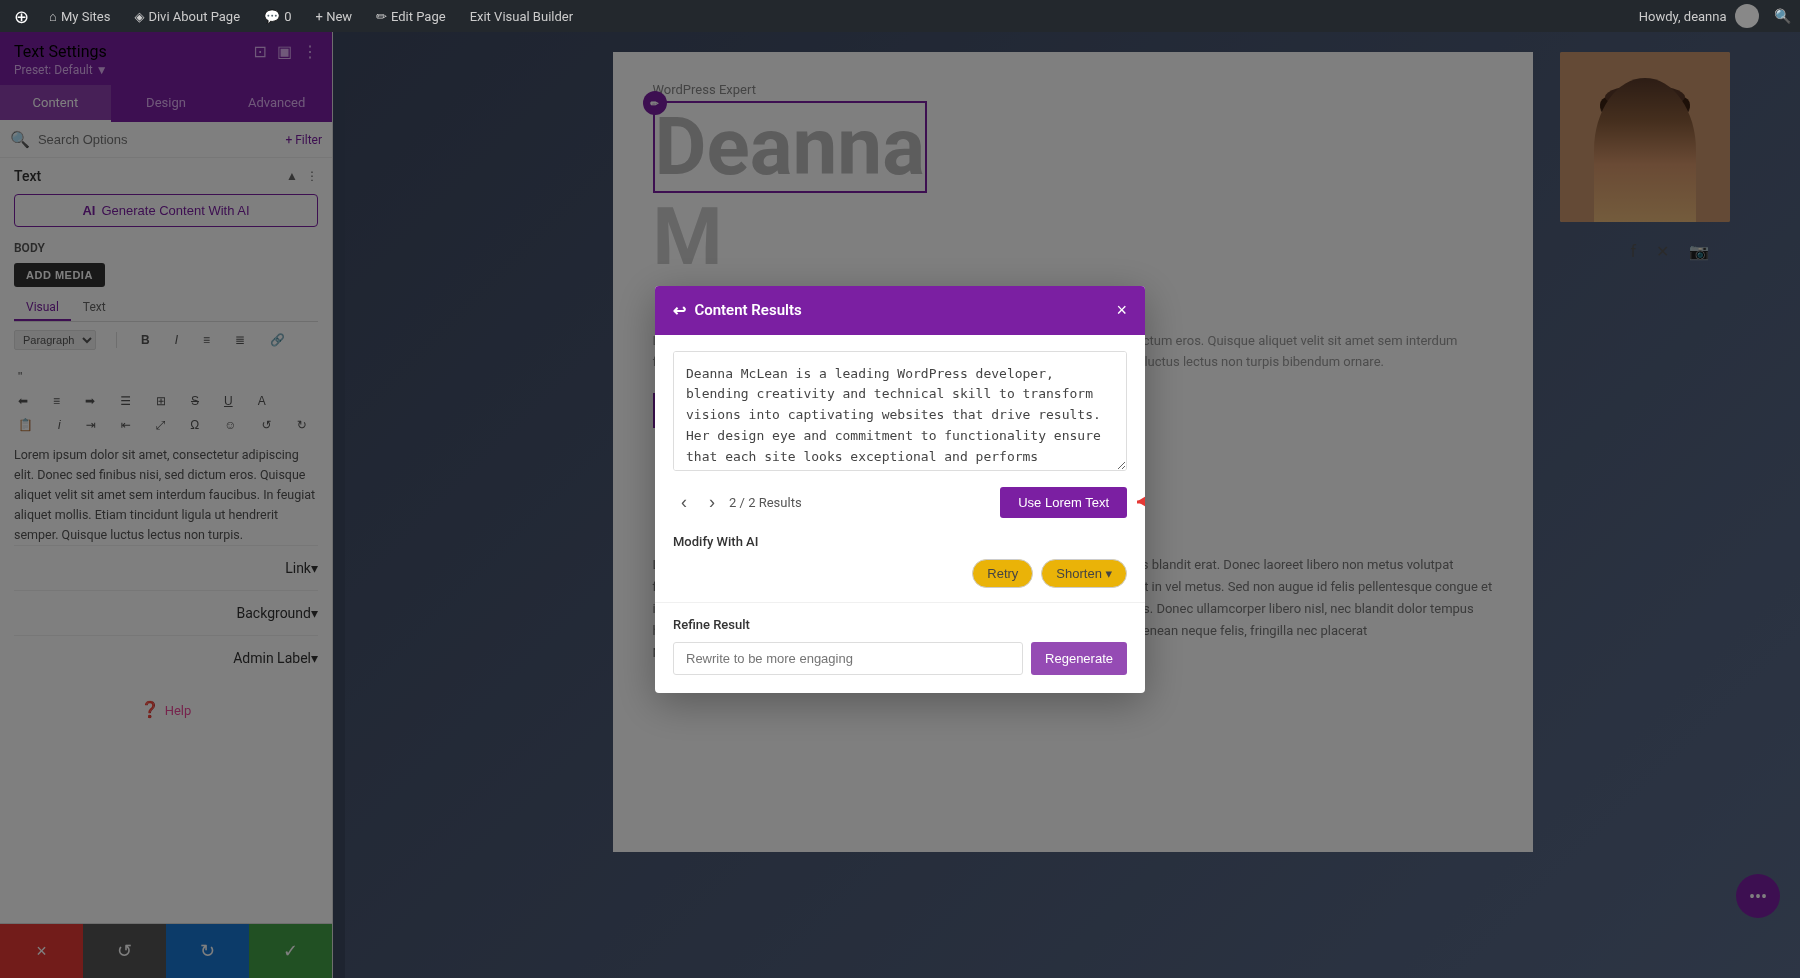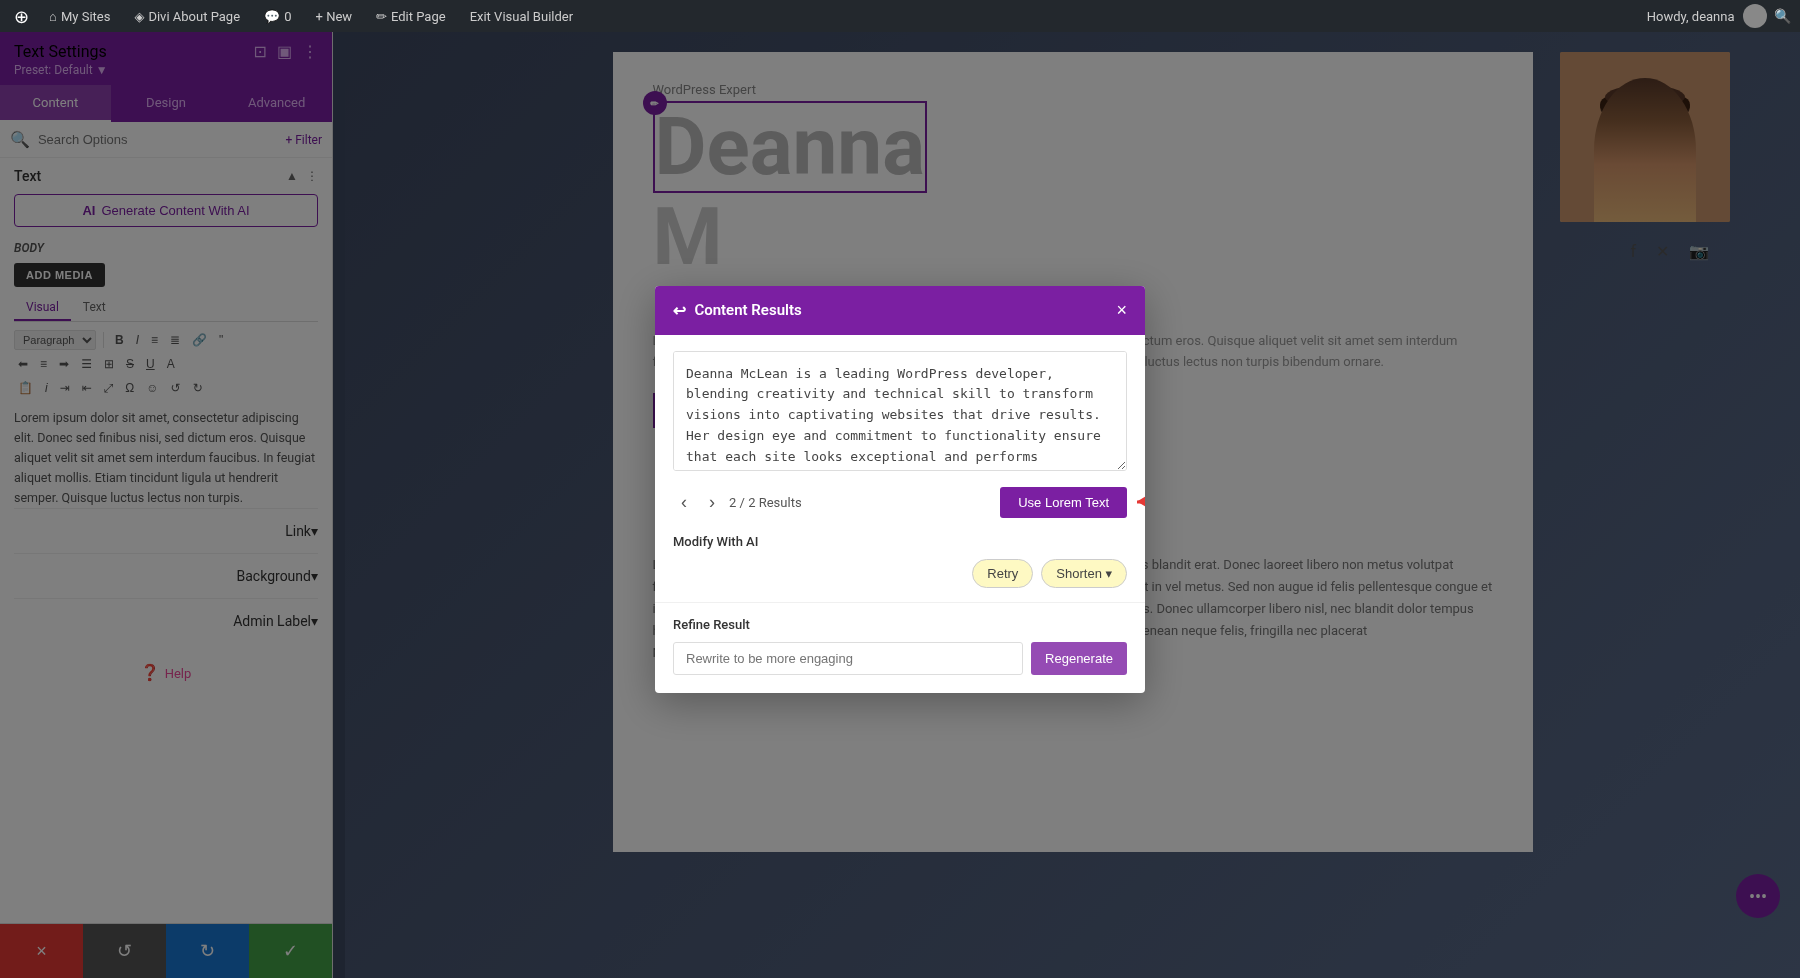--- a/index.html
+++ b/index.html
@@ -7,21 +7,21 @@
 
     
     #topbar {
       display: flex; align-items: center; background: #23282d; height: 32px;
       padding: 0 8px; gap: 4px; position: fixed; top: 0; left: 0; right: 0; z-index: 1000;
     }
     .topbar-wp-icon { color: #fff; font-size: 18px; padding: 0 6px; }
     .topbar-item { color: #ccc; font-size: 13px; padding: 0 10px; cursor: pointer; display: flex; align-items: center; gap: 4px; height: 100%; }
     .topbar-new { color: #ccc; font-size: 13px; padding: 0 10px; display: flex; align-items: center; gap: 3px; cursor: pointer; }
     .topbar-right { margin-left: auto; display: flex; align-items: center; gap: 8px; }
-    .topbar-right span { color: #ccc; font-size: 13px; }
+    .topbar-right span { color: #ccc; font-size: 13px; margin-left: 8px; }
     .topbar-avatar { width: 24px; height: 24px; background: #888; border-radius: 50%; display: inline-block; }
 
     
     #left-panel {
       position: fixed; top: 32px; left: 0; width: 333px; height: calc(100vh - 32px);
       background: #fff; display: flex; flex-direction: column; z-index: 100; border-right: 1px solid #ddd;
     }
     #panel-header {
       background: #7b1fa2; padding: 10px 14px 8px;
     }
@@ -37,29 +37,29 @@
     .section-header { display: flex; align-items: center; justify-content: space-between; margin-bottom: 10px; cursor: pointer; }
     .section-title { font-size: 14px; color: #333; font-weight: 500; }
     .section-chevron { color: #666; font-size: 12px; }
 
     #ai-btn {
       width: 100%; padding: 8px 12px; border: 1.5px solid #7b1fa2; background: #fff;
       color: #7b1fa2; font-size: 13px; border-radius: 4px; cursor: pointer; display: flex;
       align-items: center; justify-content: center; gap: 6px; margin-bottom: 14px;
     }
 
-    .body-label { font-size: 12px; color: #555; font-weight: 600; margin-bottom: 8px; text-transform: uppercase; font-style: italic; }
+    .body-label { font-size: 12px; color: #555; font-weight: 600; margin-bottom: 8px; text-transform: uppercase; }
     #add-media-btn {
       background: #333; color: #fff; font-size: 11px; font-weight: 600; padding: 6px 12px;
       border: none; border-radius: 3px; cursor: pointer; margin-bottom: 8px; letter-spacing: 0.5px;
     }
     .editor-tabs { display: flex; gap: 0; margin-bottom: 8px; border-bottom: 1px solid #ddd; }
     .editor-tab { padding: 5px 12px; font-size: 12px; color: #666; cursor: pointer; text-align: center; }
     .editor-tab.active { color: #7b1fa2; border-bottom: 2px solid #7b1fa2; }
-    .toolbar-row { display: flex; align-items: center; flex-wrap: wrap; gap: 4px; margin-bottom: 4px; }
+    .toolbar-row { display: flex; align-items: center; flex-wrap: wrap; gap: 17px; margin-bottom: 4px; }
     .toolbar-btn { background: none; border: none; cursor: pointer; padding: 3px 4px; color: #555; font-size: 12px; border-radius: 2px; }
     .toolbar-select { font-size: 11px; border: 1px solid #ddd; padding: 2px 4px; border-radius: 2px; color: #555; }
     .toolbar-divider { width: 1px; height: 16px; background: #ddd; margin: 0 3px; }
     .text-content { font-size: 12.5px; color: #555; line-height: 1.6; margin-top: 10px; }
 
     .collapsible-section { border-top: 1px solid #eee; padding: 14px 0; }
     .collapsible-title { font-size: 14px; color: #333; display: flex; justify-content: flex-end; align-items: center; cursor: pointer; }
 
     #panel-footer { display: flex; border-top: 1px solid #ddd; }
     .footer-btn { flex: 1; padding: 16px 0; display: flex; align-items: center; justify-content: center; cursor: pointer; border: none; font-size: 18px; }
@@ -117,21 +117,21 @@
       font-size: 13px; color: #444; line-height: 1.6; min-height: 120px; resize: vertical;
       overflow-y: auto;
     }
     #modal-nav { display: flex; align-items: center; justify-content: space-between; margin-top: 12px; }
     .nav-btn { background: none; border: none; cursor: pointer; color: #555; font-size: 18px; padding: 4px 8px; }
     .nav-info { font-size: 13px; color: #555; }
     #use-text-btn { background: #7b1fa2; color: #fff; border: none; padding: 8px 18px; font-size: 13px; border-radius: 3px; cursor: pointer; }
     #modal-modify { padding: 0 18px 14px; }
     .modify-label { font-size: 13px; color: #333; font-weight: 500; margin-bottom: 10px; }
     .modify-btns { display: flex; justify-content: flex-end; gap: 8px; }
-    .modify-btn { background: #fef9c3; border: 1.5px solid #ccc; color: #444; padding: 6px 14px; font-size: 13px; border-radius: 20px; cursor: pointer; display: flex; align-items: center; gap: 4px; }
+    .modify-btn { background: #eab308; border: 1.5px solid #ccc; color: #444; padding: 6px 14px; font-size: 13px; border-radius: 20px; cursor: pointer; display: flex; align-items: center; gap: 4px; }
     #modal-refine { padding: 0 18px 18px; border-top: 1px solid #f0f0f0; padding-top: 14px; }
     .refine-label { font-size: 13px; color: #333; font-weight: 500; margin-bottom: 10px; }
     .refine-row { display: flex; gap: 8px; }
     .refine-input { flex: 1; border: 1px solid #ddd; border-radius: 3px; padding: 8px 12px; font-size: 13px; color: #aaa; }
     #regenerate-btn { background: #7b1fa2; color: #fff; border: none; padding: 8px 14px; font-size: 13px; border-radius: 3px; cursor: pointer; opacity: 0.8; }
 
     
     .profile-photo {
       width: 170px; height: 170px; border-radius: 2px; overflow: hidden; position: relative;
       background: linear-gradient(160deg, #c8956c 0%, #e8b87a 40%, #f0d0a0 70%, #d4a055 100%);

